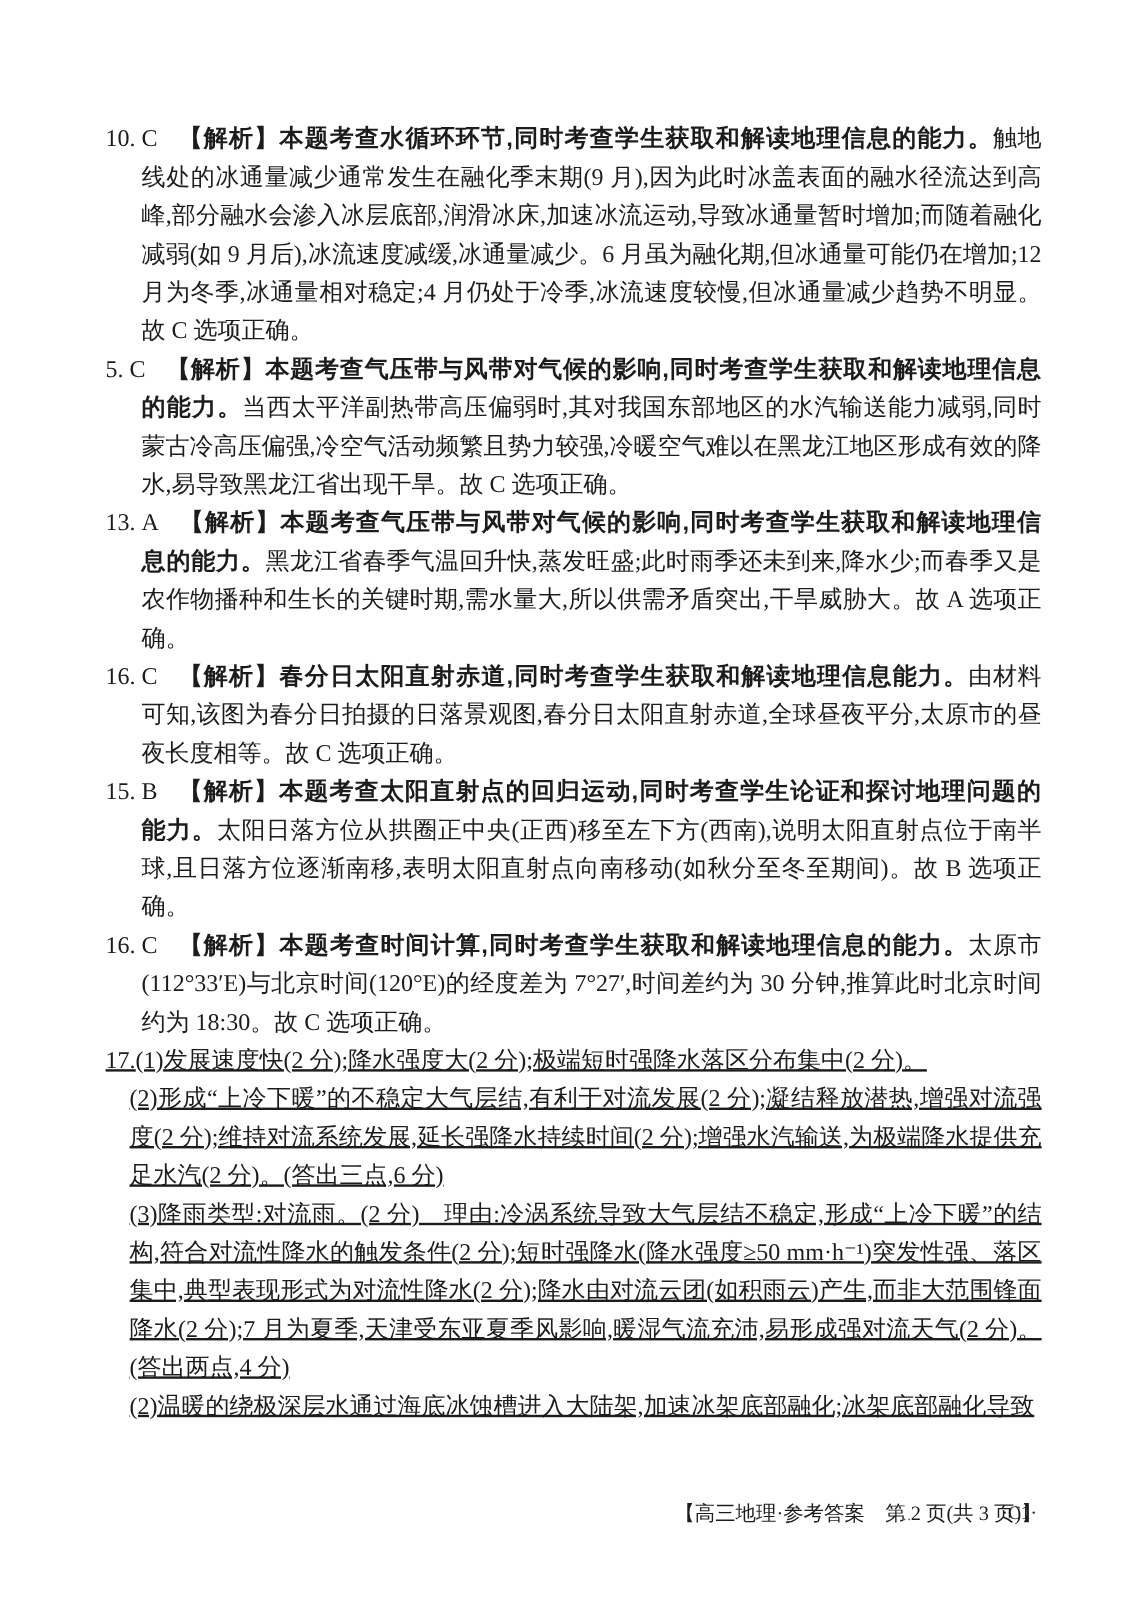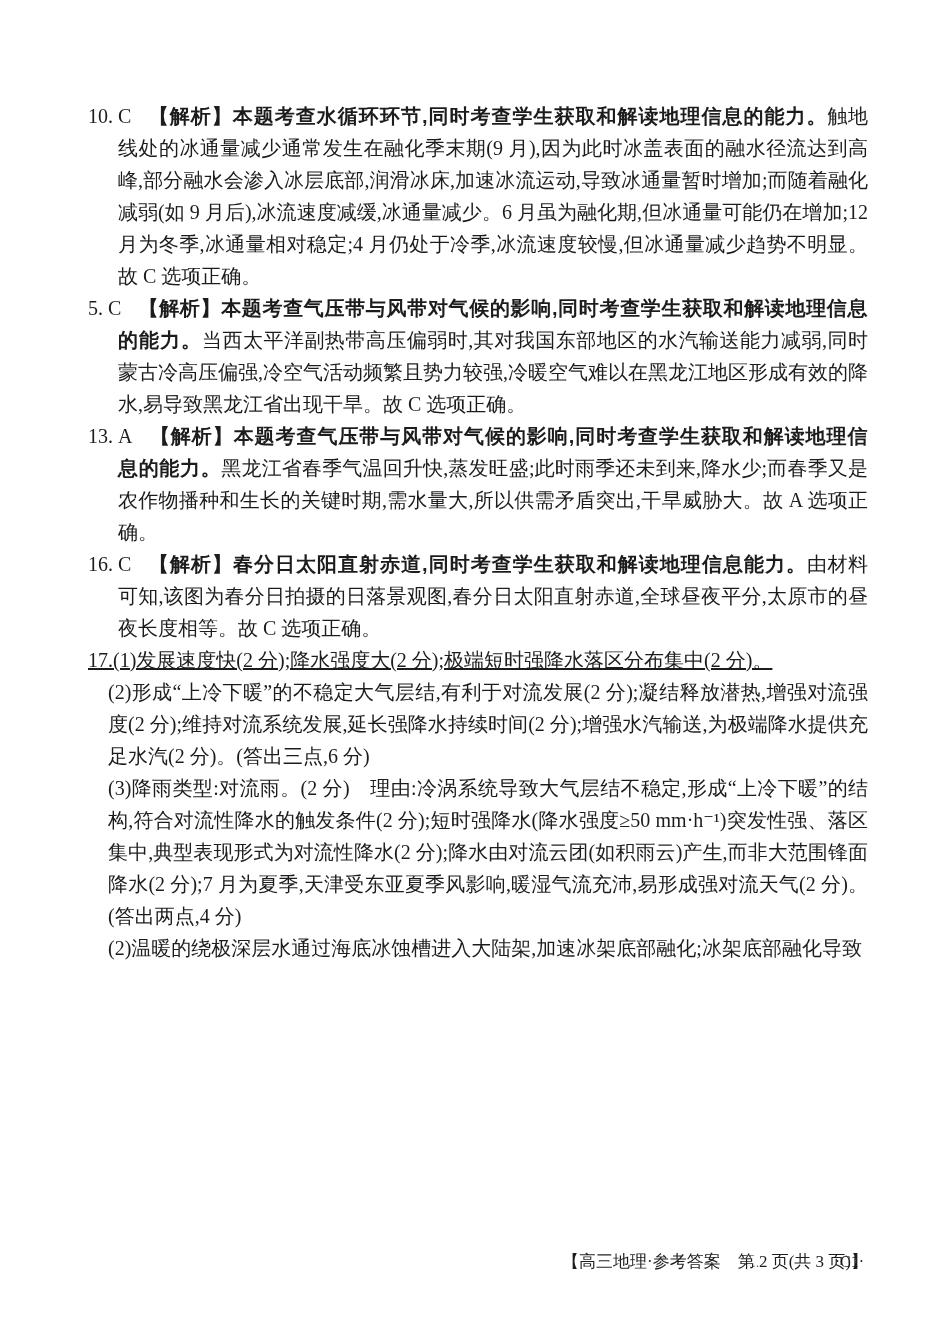--- a/index.html
+++ b/index.html
@@ -40,20 +40,21 @@
     letter-spacing: 0.5px;
   }
   .lead {
     padding-left: 20px;
     text-indent: -20px;
     text-decoration: underline;
   }
   .sub {
     padding-left: 20px;
     text-indent: 0;
+    text-decoration: underline;
   }
   .footer-center {
     position: absolute;
     top: 1250px;
     left: 88px;
     width: 780px;
     text-align: right;
     font-size: 17px;
     line-height: 24px;
   }
@@ -80,21 +81,23 @@
 
     <p class="item"><span class="num">10.</span><span class="ans">C</span><span class="bold">【解析】本题考查水循环环节,同时考查学生获取和解读地理信息的能力。</span><span>触地线处的冰通量减少通常发生在融化季末期(9 月),因为此时冰盖表面的融水径流达到高峰,部分融水会渗入冰层底部,润滑冰床,加速冰流运动,导致冰通量暂时增加;而随着融化减弱(如 9 月后),冰流速度减缓,冰通量减少。6 月虽为融化期,但冰通量可能仍在增加;12 月为冬季,冰通量相对稳定;4 月仍处于冷季,冰流速度较慢,但冰通量减少趋势不明显。故 C 选项正确。</span></p>
 
 
     <p class="item"><span class="num">5.</span><span class="ans">C</span><span class="bold">【解析】本题考查气压带与风带对气候的影响,同时考查学生获取和解读地理信息的能力。</span><span>当西太平洋副热带高压偏弱时,其对我国东部地区的水汽输送能力减弱,同时蒙古冷高压偏强,冷空气活动频繁且势力较强,冷暖空气难以在黑龙江地区形成有效的降水,易导致黑龙江省出现干旱。故 C 选项正确。</span></p>
 
     <p class="item"><span class="num">13.</span><span class="ans">A</span><span class="bold">【解析】本题考查气压带与风带对气候的影响,同时考查学生获取和解读地理信息的能力。</span><span>黑龙江省春季气温回升快,蒸发旺盛;此时雨季还未到来,降水少;而春季又是农作物播种和生长的关键时期,需水量大,所以供需矛盾突出,干旱威胁大。故 A 选项正确。</span></p>
 
     <p class="item"><span class="num">16.</span><span class="ans">C</span><span class="bold">【解析】春分日太阳直射赤道,同时考查学生获取和解读地理信息能力。</span><span>由材料可知,该图为春分日拍摄的日落景观图,春分日太阳直射赤道,全球昼夜平分,太原市的昼夜长度相等。故 C 选项正确。</span></p>
 
+    <p class="item"><span class="num">15.</span><span class="ans">B</span><span class="bold">【解析】本题考查太阳直射点的回归运动,同时考查学生论证和探讨地理问题的能力。</span><span>太阳日落方位从拱圈正中央(正西)移至左下方(西南),说明太阳直射点位于南半球,且日落方位逐渐南移,表明太阳直射点向南移动(如秋分至冬至期间)。故 B 选项正确。</span></p>
 
+    <p class="item"><span class="num">16.</span><span class="ans">C</span><span class="bold">【解析】本题考查时间计算,同时考查学生获取和解读地理信息的能力。</span><span>太原市(112°33′E)与北京时间(120°E)的经度差为 7°27′,时间差约为 30 分钟,推算此时北京时间约为 18:30。故 C 选项正确。</span></p>
 
     <div>
       <p class="lead"><span class="num">17.</span><span>(1)发展速度快(2 分);降水强度大(2 分);极端短时强降水落区分布集中(2 分)。</span></p>
       <p class="sub"><span>(2)形成“上冷下暖”的不稳定大气层结,有利于对流发展(2 分);凝结释放潜热,增强对流强度(2 分);维持对流系统发展,延长强降水持续时间(2 分);增强水汽输送,为极端降水提供充足水汽(2 分)。(答出三点,6 分)</span></p>
       <p class="sub"><span>(3)降雨类型:对流雨。(2 分)　理由:冷涡系统导致大气层结不稳定,形成“上冷下暖”的结构,符合对流性降水的触发条件(2 分);短时强降水(降水强度≥50 mm·h⁻¹)突发性强、落区集中,典型表现形式为对流性降水(2 分);降水由对流云团(如积雨云)产生,而非大范围锋面降水(2 分);7 月为夏季,天津受东亚夏季风影响,暖湿气流充沛,易形成强对流天气(2 分)。(答出两点,4 分)</span></p>
     </div>
 
     <div>
       <p class="sub"><span>(2)温暖的绕极深层水通过海底冰蚀槽进入大陆架,加速冰架底部融化;冰架底部融化导致</span></p>
     </div>

